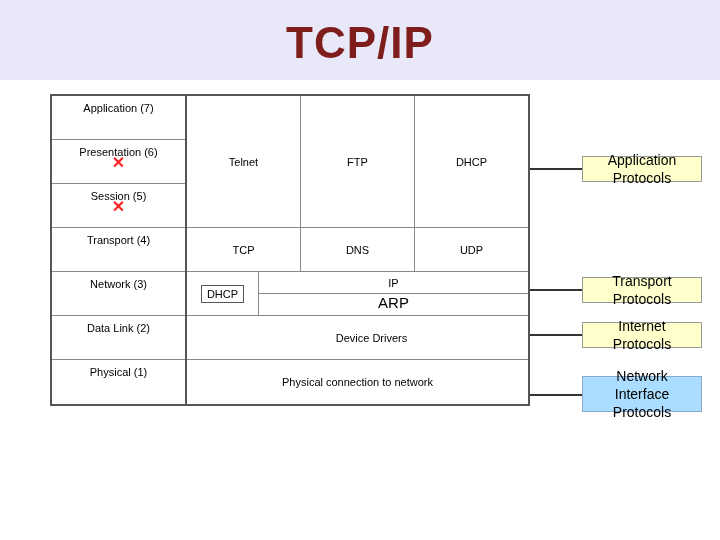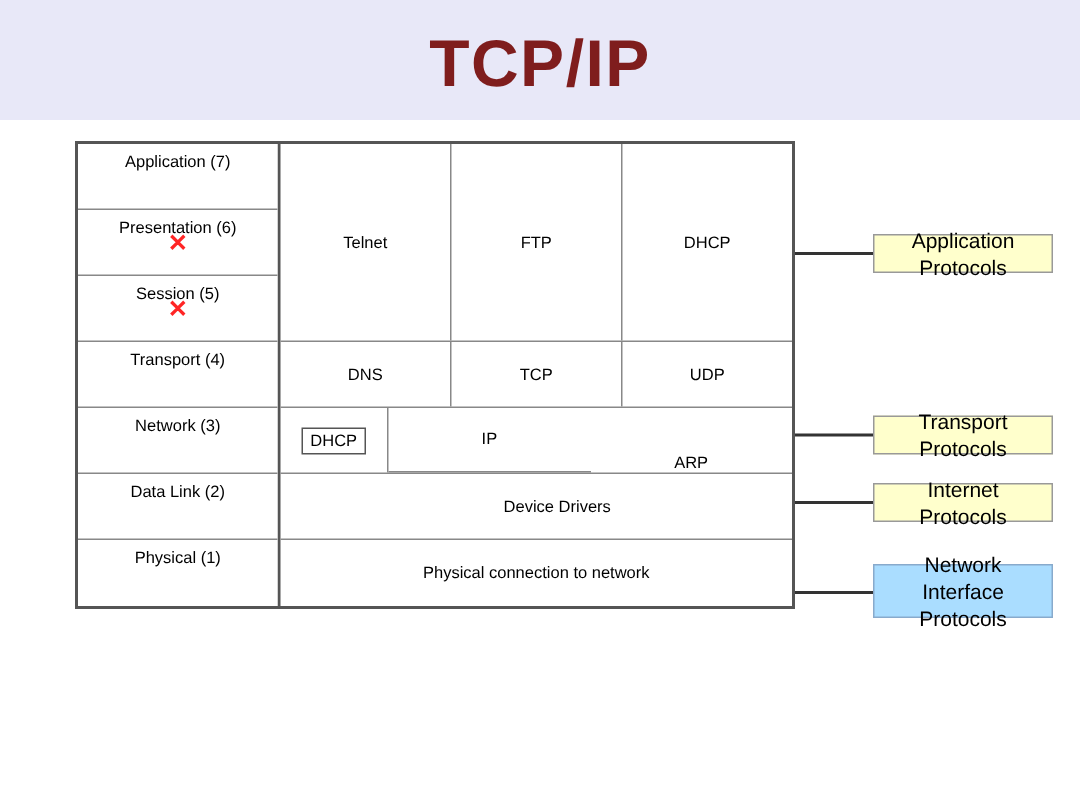--- a/index.html
+++ b/index.html
@@ -176,41 +176,41 @@
           <div class="proto-cell" style="flex:1; border-right:1px solid #888;">
             <span>FTP</span>
           </div>
           <div class="proto-cell" style="flex:1;">
             <span>DHCP</span>
           </div>
         </div>
 
         <div style="display:flex; border-bottom:1px solid #888; height:44px; align-items:stretch;">
           <div class="proto-cell" style="flex:1; border-right:1px solid #888;">
+            <span>TCP</span>
+          </div>
+          <div class="proto-cell" style="flex:1; border-right:1px solid #888;">
             <span>DNS</span>
-          </div>
-          <div class="proto-cell" style="flex:1; border-right:1px solid #888;">
-            <span>TCP</span>
           </div>
           <div class="proto-cell" style="flex:1;">
             <span>UDP</span>
           </div>
         </div>
 
         <div style="display:flex; border-bottom:1px solid #888; height:44px; align-items:stretch;">
 
           <div style="width:72px; display:flex; align-items:center; justify-content:center; border-right:1px solid #888;">
             <span style="border:1.5px solid #555; padding:2px 5px; font-size:11px;">DHCP</span>
           </div>
 
-          <div style="flex:1; display:flex; flex-direction:row;">
+          <div style="flex:1; display:flex; flex-direction:column;">
             <div style="flex:1; display:flex; align-items:center; justify-content:center; border-bottom:1px solid #888; font-size:11px;">
               <span>IP</span>
             </div>
-            <div style="flex:1; display:flex; align-items:flex-end; justify-content:center; font-size:11px;">
+            <div style="flex:1; display:flex; align-items:flex-start; justify-content:center; font-size:15px;">
               <span>ARP</span>
             </div>
           </div>
         </div>
 
         <div style="display:flex; border-bottom:1px solid #888; height:44px; align-items:center; justify-content:center;padding-left:28px;">
           <span>Device Drivers</span>
         </div>
 
         <div style="display:flex; height:44px; align-items:center; justify-content:center;">

